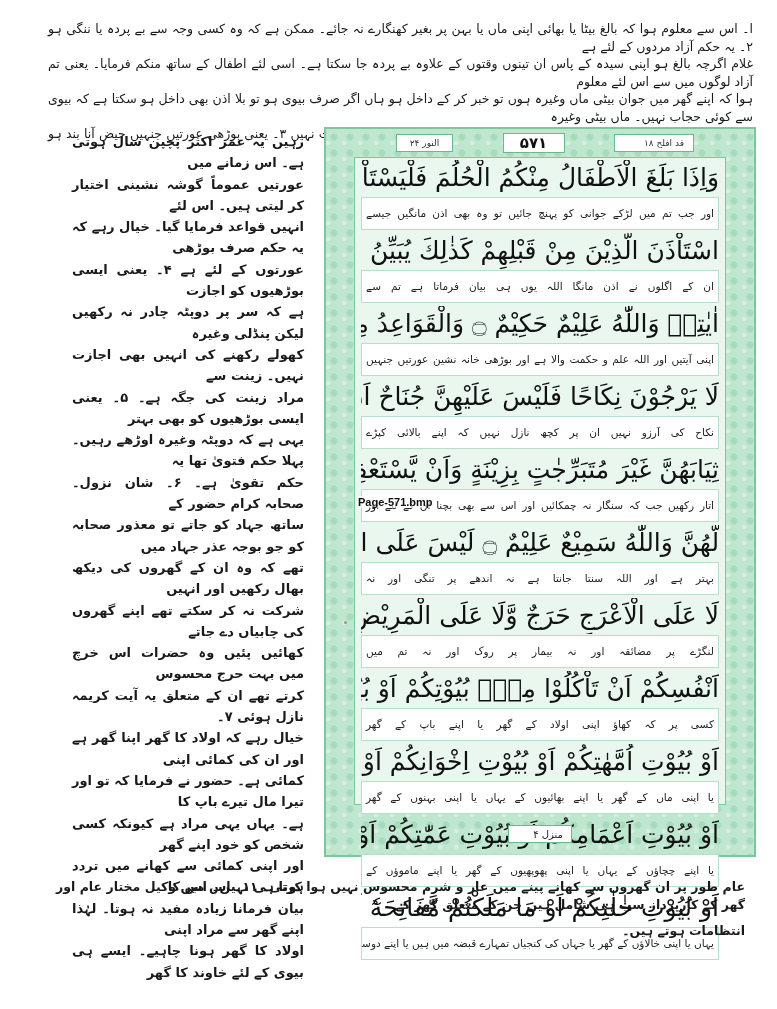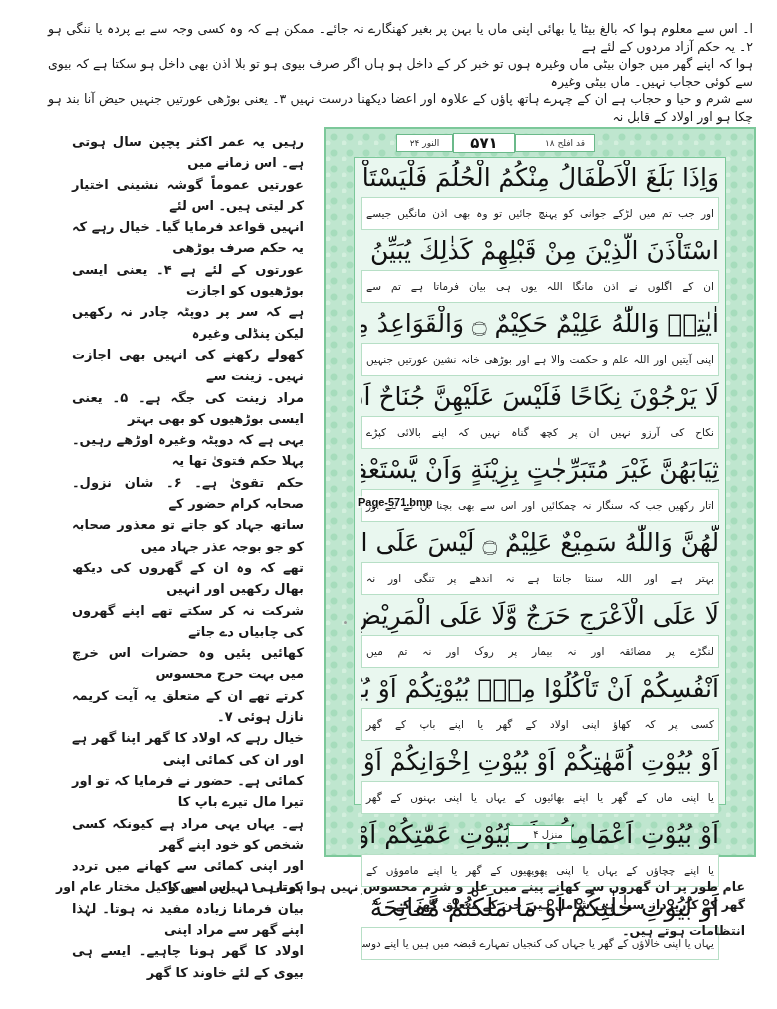--- a/index.html
+++ b/index.html
@@ -30,21 +30,21 @@
     background:#bfe6cf;
     border:2px solid #7cc89a;
     box-sizing:border-box;
     background-image:
       radial-gradient(circle at 8px 8px, #a6dcbc 3px, transparent 4px),
       radial-gradient(circle at 2px 14px, #d3efdd 2px, transparent 3px);
     background-size:16px 16px, 16px 16px;
   }
   .panel-header {
     position:absolute; left:20px; top:5px; right:20px; height:18px;
-    display:flex; justify-content:flex-start; align-items:center;
+    display:flex; justify-content:space-between; align-items:center;
   }
   .hdr-box {
     background:#ffffff; border:1px solid #6bb98a; height:16px;
     display:flex; align-items:center; justify-content:center;
     font-size:9px; color:#333; direction:rtl;
   }
   .hdr-left { width:55px; margin-left:50px; }
   .hdr-center { width:60px; font-size:15px; font-weight:bold; color:#111; height:18px; }
   .hdr-right { width:58px; margin-right:40px;padding-left:20px; }
 
@@ -77,20 +77,21 @@
     font-family:"Liberation Sans", sans-serif; font-size:11px; font-weight:bold; color:#111;
     background:rgba(255,255,255,0.6); padding:0 1px;text-align:center;
   }
   .margin-dot { position:absolute; left:344px; top:621px; width:3px; height:3px; background:#999; border-radius:50%; }
 </style>
 </head>
 <body>
 
 <div class="top-commentary rtl">
   <p>ا۔ اس سے معلوم ہوا کہ بالغ بیٹا یا بھائی اپنی ماں یا بہن پر بغیر کھنگارے نہ جائے۔ ممکن ہے کہ وہ کسی وجہ سے بے پردہ یا ننگی ہو ۲۔ یہ حکم آزاد مردوں کے لئے ہے</p>
+  <p>غلام اگرچہ بالغ ہو اپنی سیدہ کے پاس ان تینوں وقتوں کے علاوہ بے پردہ جا سکتا ہے۔ اسی لئے اطفال کے ساتھ منکم فرمایا۔ یعنی تم آزاد لوگوں میں سے اس لئے معلوم</p>
   <p>ہوا کہ اپنے گھر میں جوان بیٹی ماں وغیرہ ہوں تو خبر کر کے داخل ہو ہاں اگر صرف بیوی ہو تو بلا اذن بھی داخل ہو سکتا ہے کہ بیوی سے کوئی حجاب نہیں۔ ماں بیٹی وغیرہ</p>
   <p>سے شرم و حیا و حجاب ہے ان کے چہرے ہاتھ پاؤں کے علاوہ اور اعضا دیکھنا درست نہیں ۳۔ یعنی بوڑھی عورتیں جنہیں حیض آنا بند ہو چکا ہو اور اولاد کے قابل نہ</p>
 </div>
 
 <div class="side-commentary rtl">
   <p>رہیں یہ عمر اکثر پچپن سال ہوتی ہے۔ اس زمانے میں</p>
   <p>عورتیں عموماً گوشہ نشینی اختیار کر لیتی ہیں۔ اس لئے</p>
   <p>انہیں قواعد فرمایا گیا۔ خیال رہے کہ یہ حکم صرف بوڑھی</p>
   <p>عورتوں کے لئے ہے ۴۔ یعنی ایسی بوڑھیوں کو اجازت</p>
   <p>ہے کہ سر پر دوپٹہ چادر نہ رکھیں لیکن پنڈلی وغیرہ</p>
@@ -120,21 +121,21 @@
   </div>
 
   <div class="verse-area">
     <div class="verse-line">وَاِذَا بَلَغَ الْاَطْفَالُ مِنْكُمُ الْحُلُمَ فَلْيَسْتَاْذِنُوْا كَمَا</div>
     <div class="trans-line">اور جب تم میں لڑکے جوانی کو پہنچ جائیں تو وہ بھی اذن مانگیں جیسے</div>
     <div class="verse-line">اسْتَاْذَنَ الَّذِيْنَ مِنْ قَبْلِهِمْ كَذٰلِكَ يُبَيِّنُ اللّٰهُ لَكُمْ</div>
     <div class="trans-line">ان کے اگلوں نے اذن مانگا اللہ یوں ہی بیان فرماتا ہے تم سے</div>
     <div class="verse-line">اٰيٰتِهٖ وَاللّٰهُ عَلِيْمٌ حَكِيْمٌ ۝ وَالْقَوَاعِدُ مِنَ النِّسَآءِ الّٰتِيْ</div>
     <div class="trans-line">اپنی آیتیں اور اللہ علم و حکمت والا ہے اور بوڑھی خانہ نشین عورتیں جنہیں</div>
     <div class="verse-line">لَا يَرْجُوْنَ نِكَاحًا فَلَيْسَ عَلَيْهِنَّ جُنَاحٌ اَنْ يَّضَعْنَ</div>
-    <div class="trans-line">نکاح کی آرزو نہیں ان پر کچھ گناہ نہیں کہ اپنے بالائی کپڑے</div>
+    <div class="trans-line">نکاح کی آرزو نہیں ان پر کچھ نازل نہیں کہ اپنے بالائی کپڑے</div>
     <div class="verse-line">ثِيَابَهُنَّ غَيْرَ مُتَبَرِّجٰتٍ بِزِيْنَةٍ وَاَنْ يَّسْتَعْفِفْنَ خَيْرٌ</div>
     <div class="trans-line">اتار رکھیں جب کہ سنگار نہ چمکائیں اور اس سے بھی بچنا ان کے لئے اور</div>
     <div class="verse-line">لَّهُنَّ وَاللّٰهُ سَمِيْعٌ عَلِيْمٌ ۝ لَيْسَ عَلَى الْاَعْمٰى حَرَجٌ وَّ</div>
     <div class="trans-line">بہتر ہے اور اللہ سنتا جانتا ہے نہ اندھے پر تنگی اور نہ</div>
     <div class="verse-line">لَا عَلَى الْاَعْرَجِ حَرَجٌ وَّلَا عَلَى الْمَرِيْضِ حَرَجٌ وَّلَا عَلٰٓى</div>
     <div class="trans-line">لنگڑے پر مضائقہ اور نہ بیمار پر روک اور نہ تم میں</div>
     <div class="verse-line">اَنْفُسِكُمْ اَنْ تَاْكُلُوْا مِنْۢ بُيُوْتِكُمْ اَوْ بُيُوْتِ اٰبَآئِكُمْ</div>
     <div class="trans-line">کسی پر کہ کھاؤ اپنی اولاد کے گھر یا اپنے باپ کے گھر</div>
     <div class="verse-line">اَوْ بُيُوْتِ اُمَّهٰتِكُمْ اَوْ بُيُوْتِ اِخْوَانِكُمْ اَوْ بُيُوْتِ اَخَوٰتِكُمْ</div>
     <div class="trans-line">یا اپنی ماں کے گھر یا اپنے بھائیوں کے یہاں یا اپنی بہنوں کے گھر</div>

